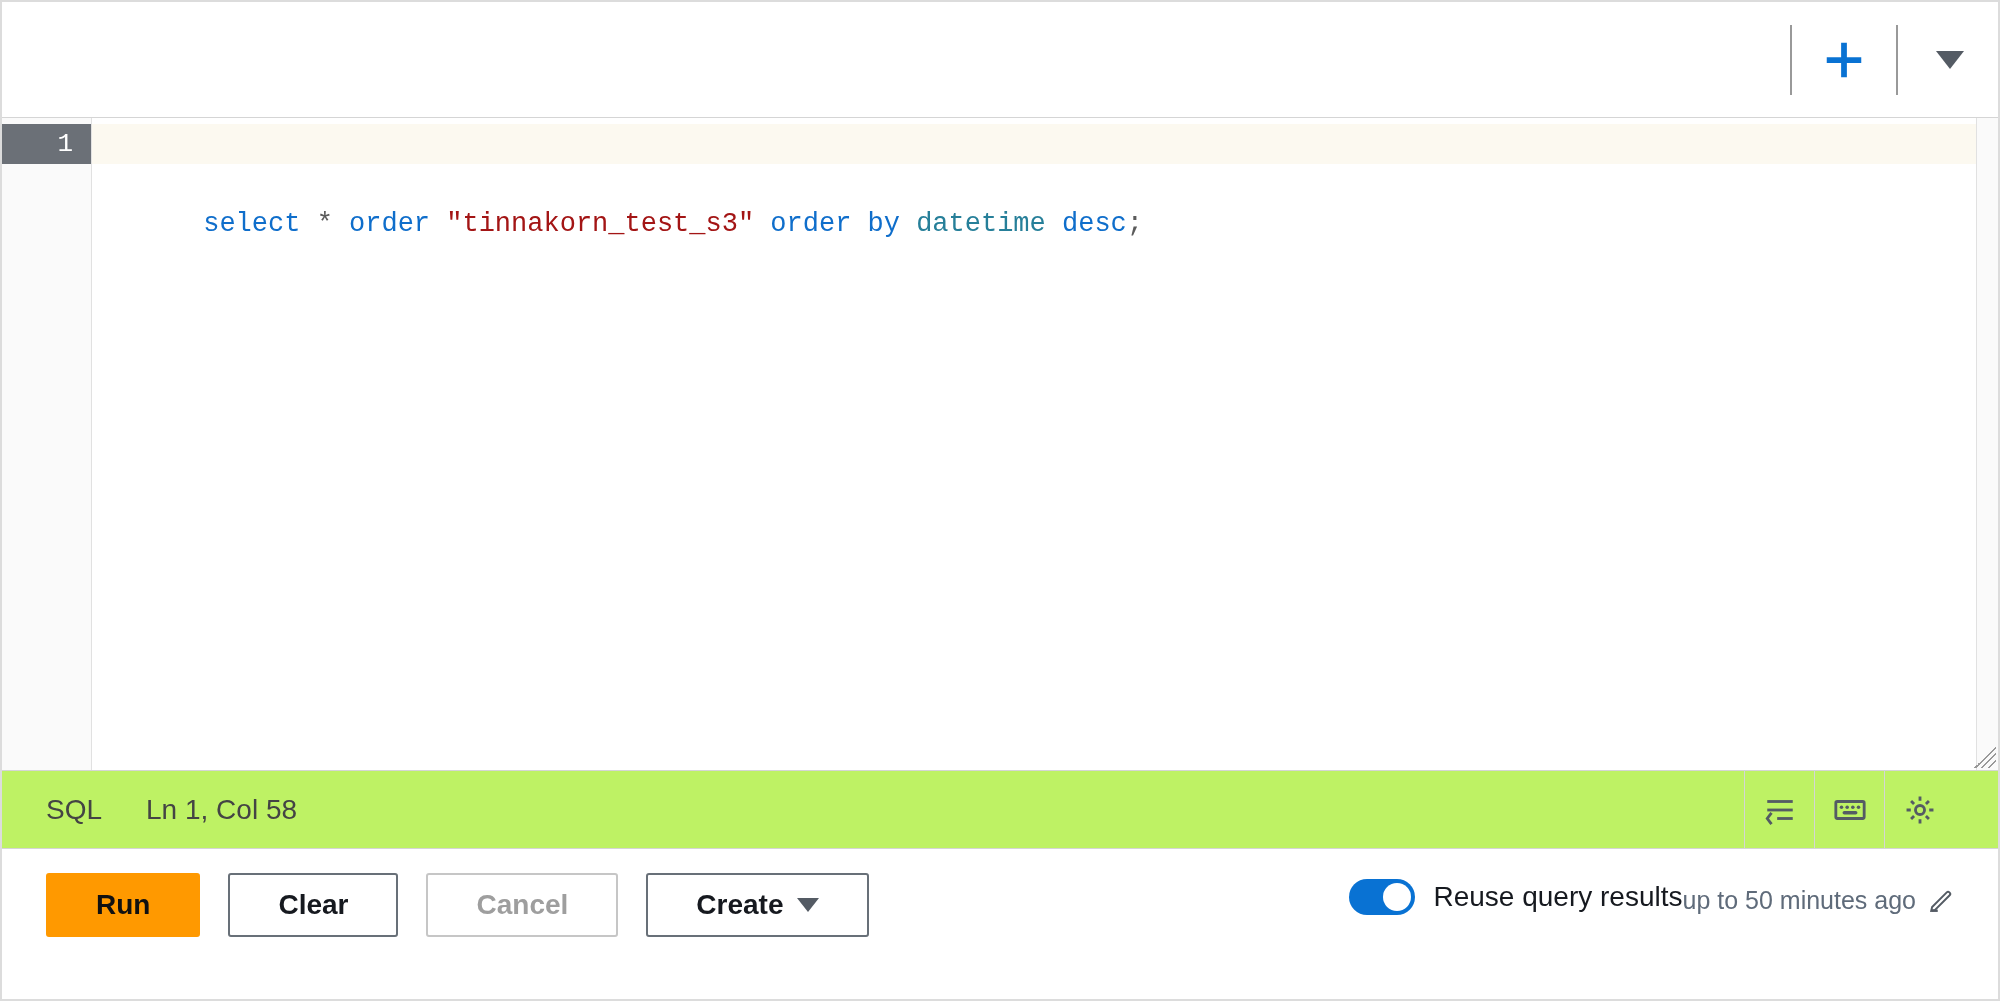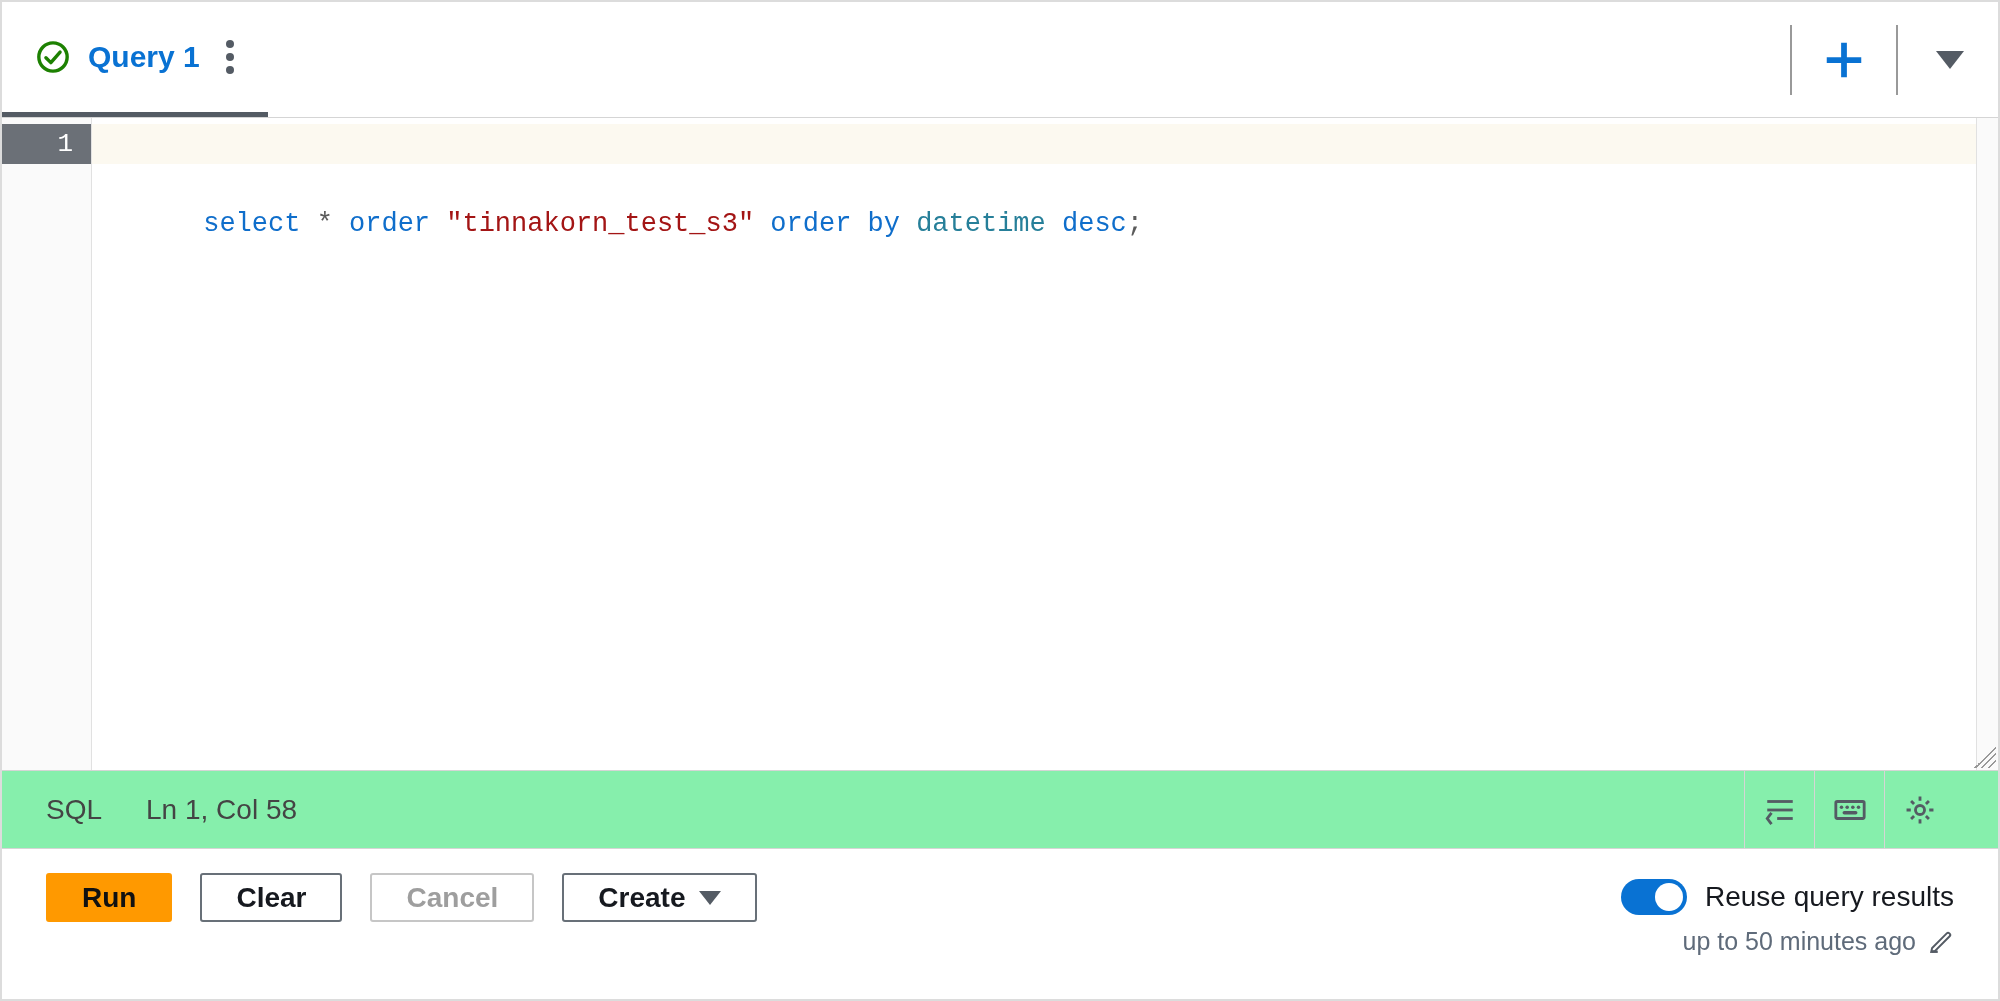--- a/index.html
+++ b/index.html
@@ -30,61 +30,49 @@
   .code .txt { position: relative; z-index: 1; }
   .kw { color: #0f6ecb; }
   .op { color: #5b5b5b; }
   .str { color: #a31515; }
   .ident { color: #267f99; }
   .semi { color: #5b5b5b; }
   .margin-right { width: 22px; border-left: 1px solid #e1e1e1; background: #fafafa; position: relative; }
   .resize-handle { position: absolute; right: 2px; bottom: 2px; width: 22px; height: 22px; background: linear-gradient(135deg, transparent 50%, #999 50%, #999 55%, transparent 55%, transparent 65%, #999 65%, #999 70%, transparent 70%, transparent 80%, #999 80%, #999 85%, transparent 85%); }
 
   
-  .statusbar { height: 78px; background: #86efac; border-bottom: 1px solid #d5d5d5; display: flex; align-items: center; padding: 0 44px 0 44px; font-size: 28px; color: #444; }
+  .statusbar { height: 78px; background: #bef264; border-bottom: 1px solid #d5d5d5; display: flex; align-items: center; padding: 0 44px 0 44px; font-size: 28px; color: #444; }
   .statusbar .lang { margin-right: 44px; }
   .statusbar .pos { }
   .statusbar-spacer { flex: 1; }
   .statusbar .sicon { width: 70px; height: 100%; display: flex; align-items: center; justify-content: center; border-left: 1px solid #d5d5d5; cursor: pointer; }
   .sicon svg { width: 34px; height: 34px; stroke: #545b64; fill: none; stroke-width: 2; }
 
   
   .actionbar { height: 150px; display: flex; align-items: flex-start; padding: 24px 44px 0 44px; gap: 28px; }
-  .btn { height: 49px; padding: 0 34px; font-size: 28px; font-weight: 700; border-radius: 3px; cursor: pointer; display: inline-flex; align-items: center; gap: 14px; background: #fff; border: 2px solid #687078; color: #16191f; }
+  .btn { height: 64px; padding: 0 48px; font-size: 28px; font-weight: 700; border-radius: 3px; cursor: pointer; display: inline-flex; align-items: center; gap: 14px; background: #fff; border: 2px solid #687078; color: #16191f; }
   .btn.primary { background: #ff9900; border-color: #ff9900; color: #111; }
   .btn.disabled { color: #9e9e9e; border-color: #c6c6c6; cursor: not-allowed; }
   .btn .ext-icon { width: 26px; height: 26px; }
   .btn .caret-sm { width: 0; height: 0; border-left: 11px solid transparent; border-right: 11px solid transparent; border-top: 14px solid #545b64; }
   .action-spacer { flex: 1; }
-  .reuse-wrap { display: flex; flex-direction: column; align-items: flex-end; gap: 12px; padding-top: 6px; }
+  .reuse-wrap { display: flex; flex-direction: row; align-items: flex-end; padding-top: 6px; }
   .reuse-row { display: flex; align-items: center; gap: 18px; }
   .toggle { width: 66px; height: 36px; border-radius: 18px; background: #0972d3; position: relative; cursor: pointer; }
   .toggle .knob { position: absolute; right: 4px; top: 4px; width: 28px; height: 28px; background: #fff; border-radius: 50%; }
   .reuse-label { font-size: 28px; color: #16191f; }
   .reuse-sub { font-size: 25px; color: #5f6b7a; display: flex; align-items: center; gap: 12px; }
   .reuse-sub svg { width: 26px; height: 26px; stroke: #545b64; fill: #545b64; }
 </style>
 </head>
 <body>
 
 <div class="container">
 
   <div class="tabbar">
-    <div class="tab">
-      <svg class="check" viewBox="0 0 24 24" fill="none">
-        <circle cx="12" cy="12" r="10" stroke="#1d8102" stroke-width="2.4"></circle>
-        <path d="M7 12.5 L10.5 16 L17 8.5" stroke="#1d8102" stroke-width="2.4" stroke-linecap="round" stroke-linejoin="round"></path>
-      </svg>
-      <span class="label">Query 1</span>
-      <div class="kebab">
-          <span></span>
-          <span></span>
-          <span></span>
-        </div>
-    </div>
     <div class="tabbar-spacer"></div>
     <div class="tabbar-right">
       <div class="vdiv"></div>
       <button class="iconbtn">
         <svg class="plus-svg" viewBox="0 0 24 24">
             <line x1="12" y1="3" x2="12" y2="21"></line>
             <line x1="3" y1="12" x2="21" y2="12"></line>
           </svg>
       </button>
       <div class="vdiv"></div>

